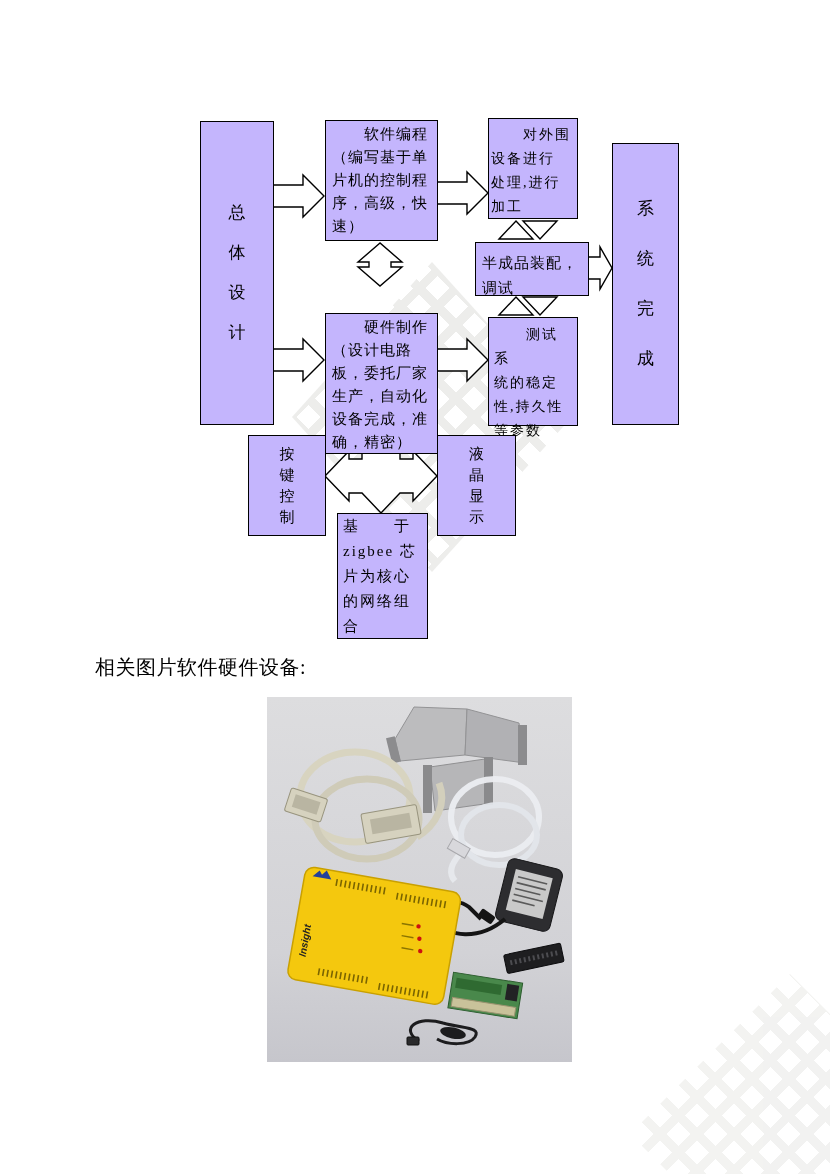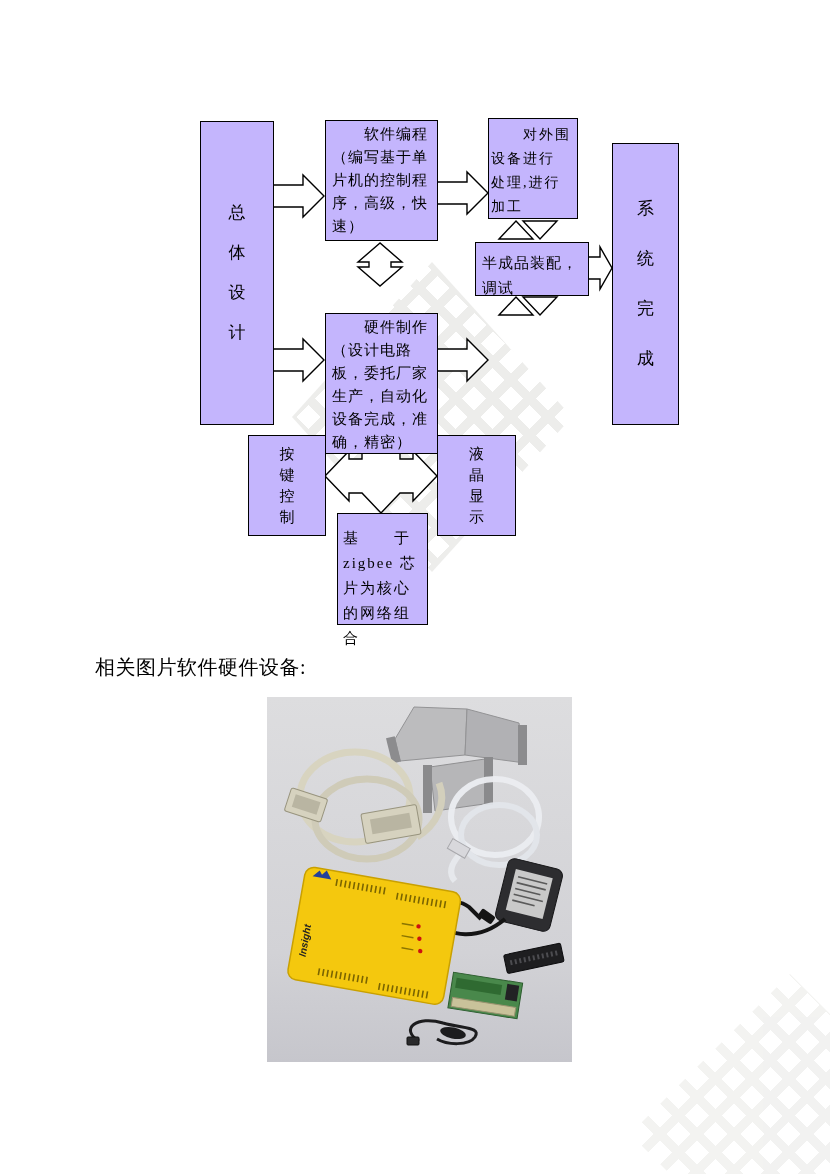--- a/index.html
+++ b/index.html
@@ -36,21 +36,21 @@
   }
   #box-overall    {left:200px;top:121px;width:74px;height:304px;font-size:17px;line-height:40px;}
   #box-software   {left:325px;top:120px;width:113px;height:121px;}
   #box-peripheral {left:488px;top:118px;width:90px;height:101px;font-size:14px;line-height:24px;letter-spacing:2px;padding:4px 2px 0;}
   #box-syscomplete{left:612px;top:143px;width:67px;height:282px;font-size:17px;line-height:50px;}
   #box-assembly   {left:475px;top:242px;width:114px;height:54px;line-height:25px;padding-top:8px;}
   #box-hardware   {left:325px;top:285px;width:113px;height:141px;margin-top:28px;}
   #box-testing    {left:488px;top:317px;width:90px;height:109px;font-size:14px;line-height:24px;letter-spacing:2px;padding:5px 5px 0;}
   #box-key        {left:248px;top:435px;width:78px;height:101px;font-size:15px;line-height:21px;}
   #box-lcd        {left:437px;top:435px;width:79px;height:101px;font-size:15px;line-height:21px;}
-  #box-zigbee     {left:337px;top:513px;width:91px;height:112px;line-height:25px;letter-spacing:2px;padding:12px 5px;}
+  #box-zigbee     {left:337px;top:513px;width:91px;height:126px;line-height:25px;letter-spacing:2px;padding:0 5px;}
 
   .caption{
     position:absolute;left:95px;top:654px;z-index:2;
     font-family:Liberation Serif, serif;
     font-size:20px;letter-spacing:.5px;
   }
   .photo{position:absolute;left:267px;top:697px;width:305px;height:365px;z-index:2;}
   .footer{
     position:absolute;left:0;right:32px;top:1086px;z-index:2;
     text-align:center;font-size:12.5px;
@@ -96,20 +96,24 @@
 完
 成</div>
   <div class="box para" id="box-assembly">半成品装配，
 调试</div>
   <div class="box para" id="box-hardware">　　硬件制作
 （设计电路
 板，委托厂家
 生产，自动化
 设备完成，准
 确，精密）</div>
+  <div class="box para" id="box-testing">　　测试系
+统的稳定
+性,持久性
+等参数</div>
   <div class="box vert" id="box-key">按
 键
 控
 制</div>
   <div class="box vert" id="box-lcd">液
 晶
 显
 示</div>
   <div class="box para" id="box-zigbee">基　　于
 zigbee 芯

